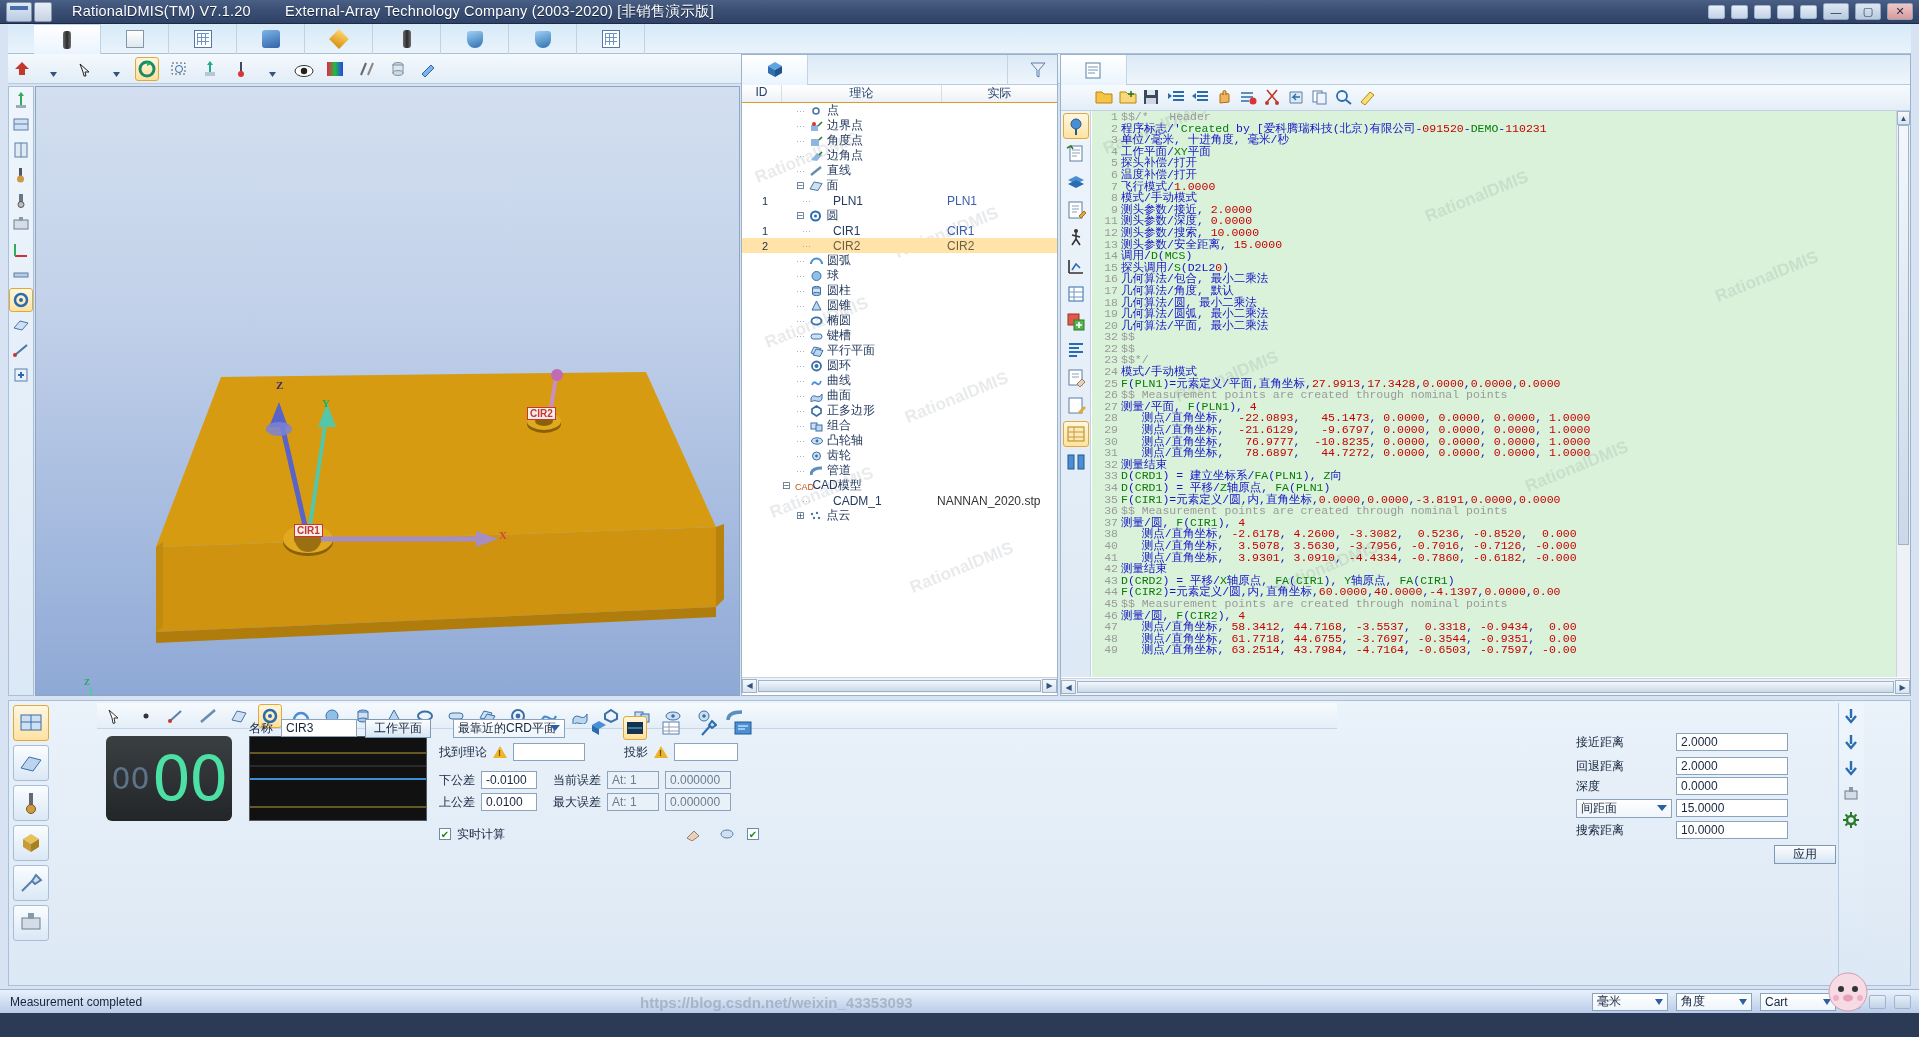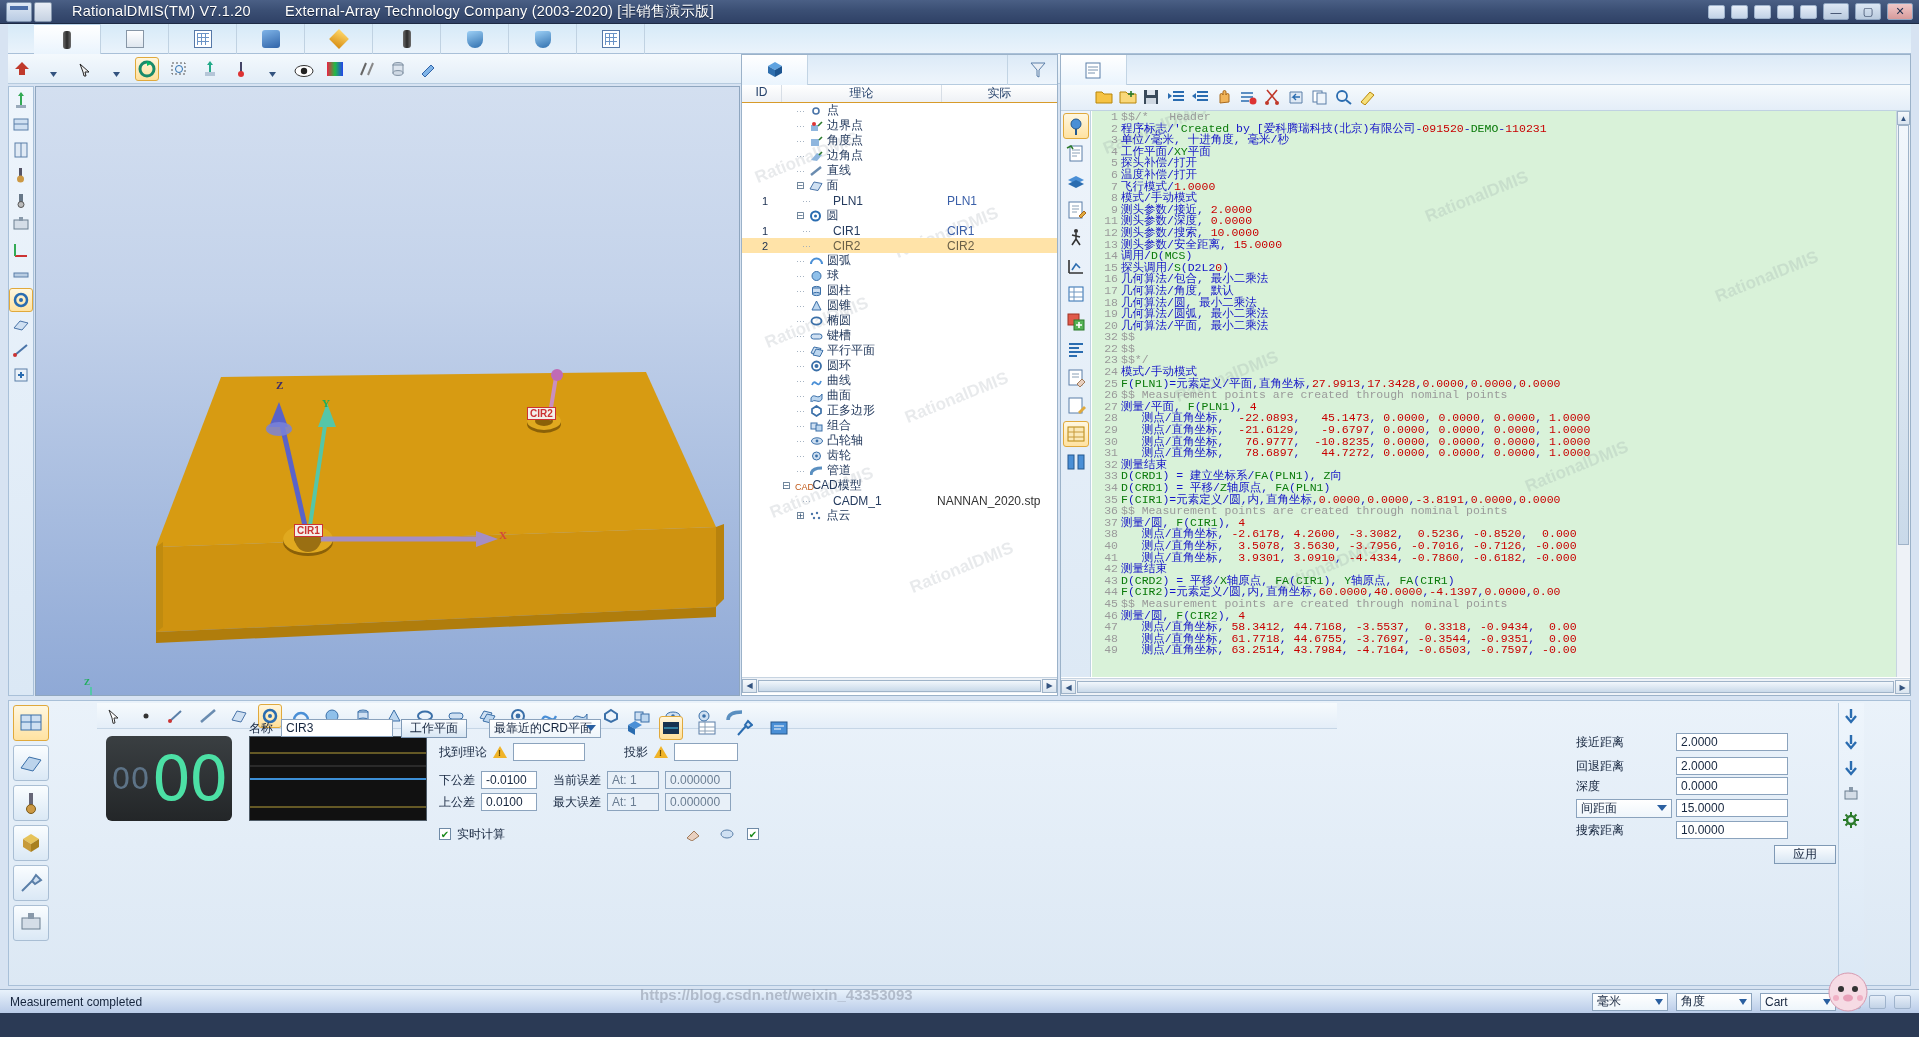--- a/index.html
+++ b/index.html
@@ -170,21 +170,21 @@
 
   
   #status{position:absolute;left:0;bottom:0;width:1919px;height:24px;
     background:linear-gradient(180deg,#e8f2fb,#b9cbe8);border-top:1px solid #9fb4cc;display:flex;align-items:center;}
   #status .msg{margin-left:10px;font-size:12px;color:#15243c;}
   #status .right{margin-left:auto;display:flex;align-items:center;gap:8px;padding-right:8px;}
   .ssel{border:1px solid #8ba3bd;background:linear-gradient(180deg,#ffffff,#eef5fb);height:18px;width:76px;
     display:flex;align-items:center;font-size:12px;color:#16263f;padding:0 4px;position:relative;}
   .ssel .car{position:absolute;right:4px;width:0;height:0;border-left:4px solid transparent;border-right:4px solid transparent;
     border-top:6px solid #2a5fa0;}
-  .blogwm{position:absolute;left:640px;bottom:10px;font-size:15px;color:rgba(140,150,165,.55);font-weight:bold;
+  .blogwm{position:absolute;left:640px;bottom:2px;font-size:15px;color:rgba(140,150,165,.55);font-weight:bold;
     white-space:nowrap;}
   #mascot{position:absolute;right:48px;bottom:0px;width:46px;height:42px;}
 </style>
 </head>
 <body>
 
 <div id="titlebar">
   <div class="appicons">
     <div class="appicon"></div>
     <div class="appicon2"></div>
@@ -1142,21 +1142,21 @@
       <svg width="176" height="83" viewBox="0 0 176 83">
         <line x1="0" y1="16" x2="176" y2="16" stroke="#b8a13a" stroke-width="1"></line>
         <line x1="0" y1="42" x2="176" y2="42" stroke="#3c8fd6" stroke-width="2"></line>
         <line x1="0" y1="70" x2="176" y2="70" stroke="#b8a13a" stroke-width="1"></line>
         <rect x="0" y="28" width="176" height="2" fill="#2a2a2a"></rect>
       </svg>
     </div>
 
     <div class="form" style="left:240px;top:12px;display:flex;align-items:center;gap:8px;">
       <span class="flbl">名称</span>
-      <span class="finp" style="width:112px;">CIR3</span>
+      <span class="finp" style="width:76px;">CIR3</span>
       <span class="fbtn">工作平面</span>
       <span class="fsel" style="width:112px;margin-left:14px;">
         <span>最靠近的CRD平面</span>
         <span class="car"></span>
       </span>
       <span class="tbtn" style="margin-left:14px;">
         <svg width="20" height="18" viewBox="0 0 20 18">
             <polygon points="3,6 10,2 17,6 10,10" fill="#4a8fd6"></polygon>
             <polygon points="3,6 10,10 10,16 3,12" fill="#2a6cb0"></polygon>
           </svg>

